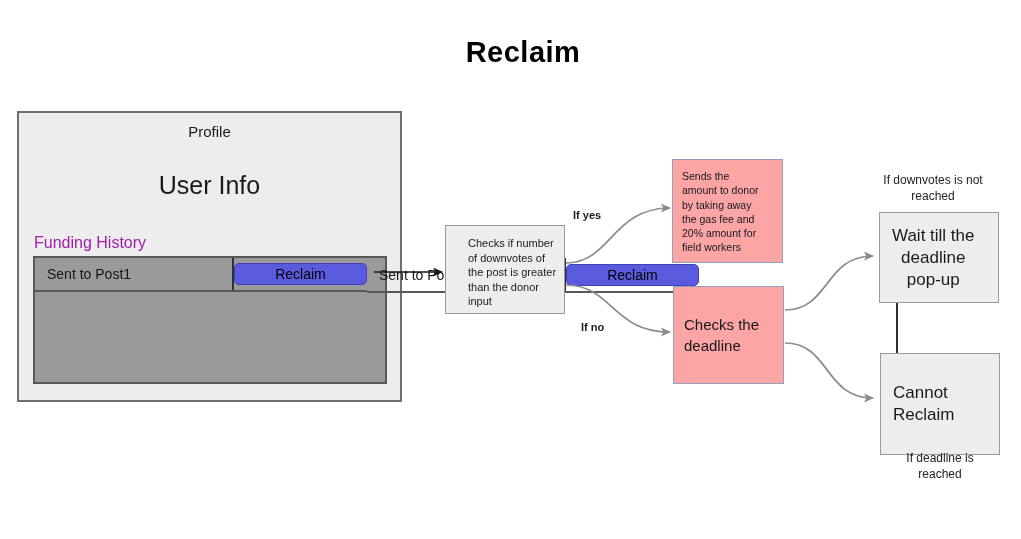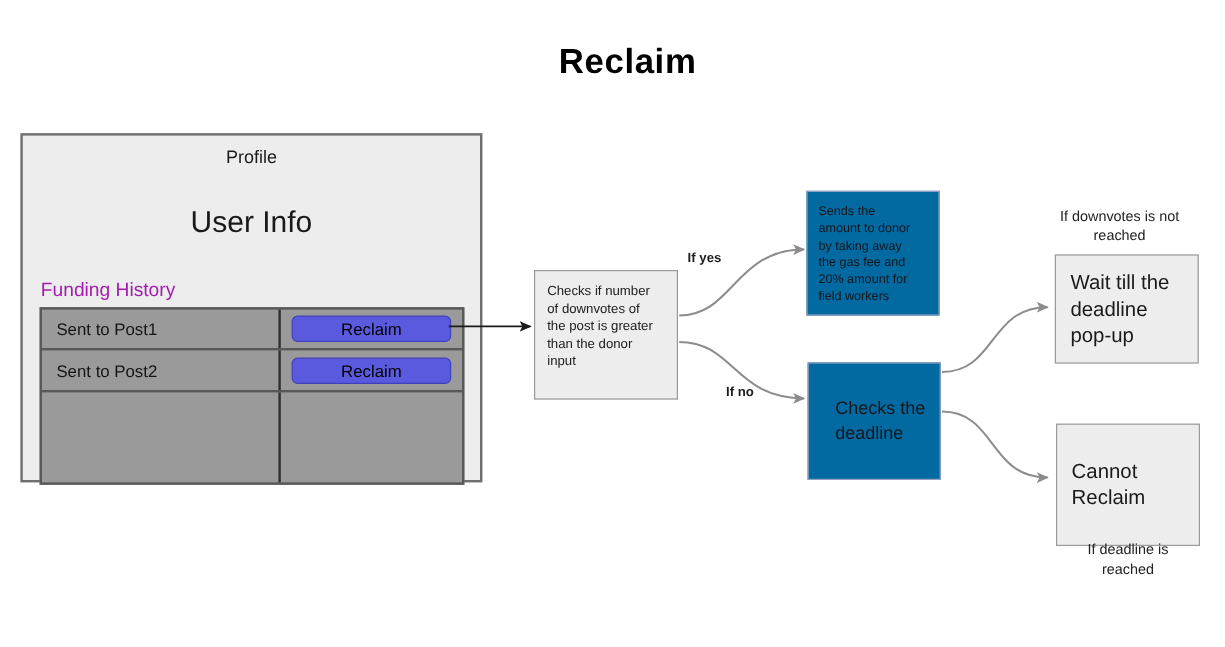--- a/index.html
+++ b/index.html
@@ -19,71 +19,71 @@
   
   .profile {
     left:17px; top:111px; width:385px; height:291px;
     background:#ededed; border:2px solid #6f6f6f;
   }
   .profile-title { left:0; right:0; top:10px; text-align:center; font-size:15px; color:#1a1a1a; }
   .user-info   { left:0; right:0; top:58px; text-align:center; font-size:25px; color:#1a1a1a; }
   .funding     { left:15px; top:121px; font-size:16px; color:#a21caf; }
 
   .ftable {
-    left:14px; top:143px; width:354px; height:148px;
+    left:14px; top:143px; width:354px; height:128px;
     border:2px solid #585858; background:#9a9a9a;
-    display:flex; flex-direction:column;
+    display:flex; 
   }
   .frow { display:flex; border-bottom:2px solid #585858; }
   .frow:last-child { border-bottom:none; flex:1; }
   .frow-1 { height:34px; } .frow-2 { height:35px; }
   .fcell-label {
     width:199px; border-right:2px solid #2f2f2f;
     display:flex; align-items:center; padding-left:12px;
     font-size:14px; color:#151515;
   }
   .fcell-action { flex:1; display:flex; align-items:center; justify-content:center; }
   .reclaim-btn {
     width:133px; height:22px; background:#5a5ade; border:1px solid #4040bb;
     border-radius:5px; font-family:"Liberation Sans", sans-serif;
     font-size:14px; color:#000; display:flex; align-items:center; justify-content:center;
     cursor:pointer;
   }
 
   
   .gray-box  { background:#ededed; border:1.5px solid #9a9a9a; }
-  .blue-box  { background:#0369a1; border:1px solid #93a0c0; }
+  .blue-box  { background:#fca5a5; border:1px solid #93a0c0; }
 
   .decision-box {
-    left:445px; top:225px; width:120px; height:108px;
-    padding:10px 6px 0 10px; font-size:11px; line-height:14.6px; color:#202020;
+    left:445px; top:225px; width:120px; height:89px;
+    padding:10px 6px 0 22px; font-size:11px; line-height:14.6px; color:#202020;
   }
   .send-box {
     left:672px; top:159px; width:111px; height:104px;
     padding:9px 4px 0 9px; font-size:10.5px; line-height:14.3px; color:#15171c;
   }
   .deadline-box {
     left:673px; top:286px; width:111px; height:98px;
-    display:flex; align-items:center; padding-left:22px;
-    font-size:15px; line-height:21px; color:#15171c;margin-top:16px;
+    display:flex; align-items:center; padding-left:10px;
+    font-size:15px; line-height:21px; color:#15171c;
   }
   .wait-box {
     left:879px; top:212px; width:120px; height:91px;
     display:flex; align-items:center; padding-left:12px;
-    font-size:17px; line-height:22px; color:#1a1a1a;
+    font-size:17px; line-height:22px; color:#1a1a1a;text-align:center;
   }
   .cannot-box {
     left:880px; top:353px; width:120px; height:102px;
     display:flex; align-items:center; padding-left:12px;
     font-size:17px; line-height:22px; color:#1a1a1a;
   }
 
   .edge-label { font-size:11px; font-weight:bold; color:#1c1c1c; }
   .lbl-yes { left:573px; top:209px; }
-  .lbl-no  { left:581px; top:321px;margin-left:24px; }
+  .lbl-no  { left:581px; top:321px; }
   .cond-label { font-size:12px; line-height:16px; text-align:center; color:#222; }
   .lbl-not-reached { left:933px; top:172px; transform:translateX(-50%); width:120px; }
   .lbl-reached     { left:940px; top:450px; transform:translateX(-50%); width:110px; }
 
   .wires { position:absolute; left:0; top:0; width:1021px; height:539px; pointer-events:none; }
 </style>
 </head>
 <body>
 
 <div class="stage">

